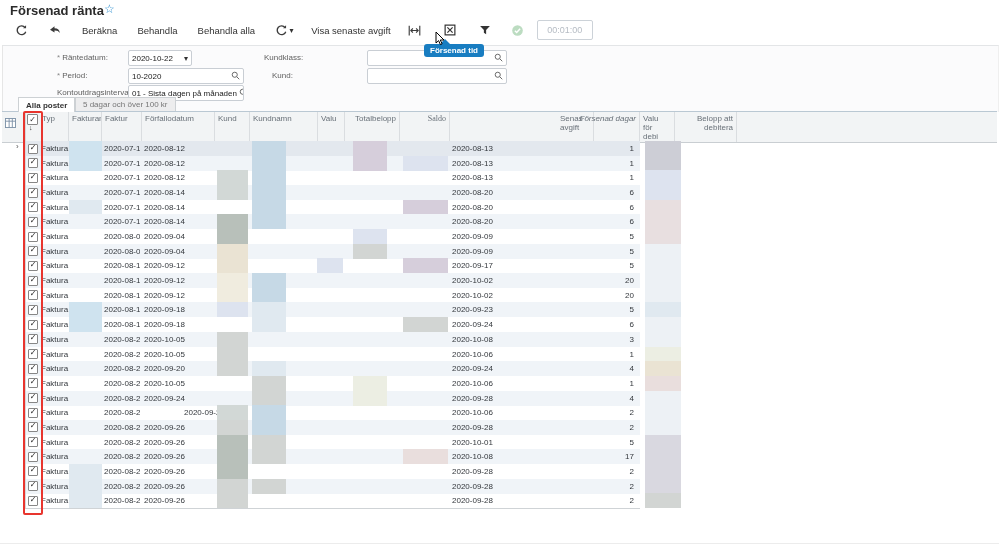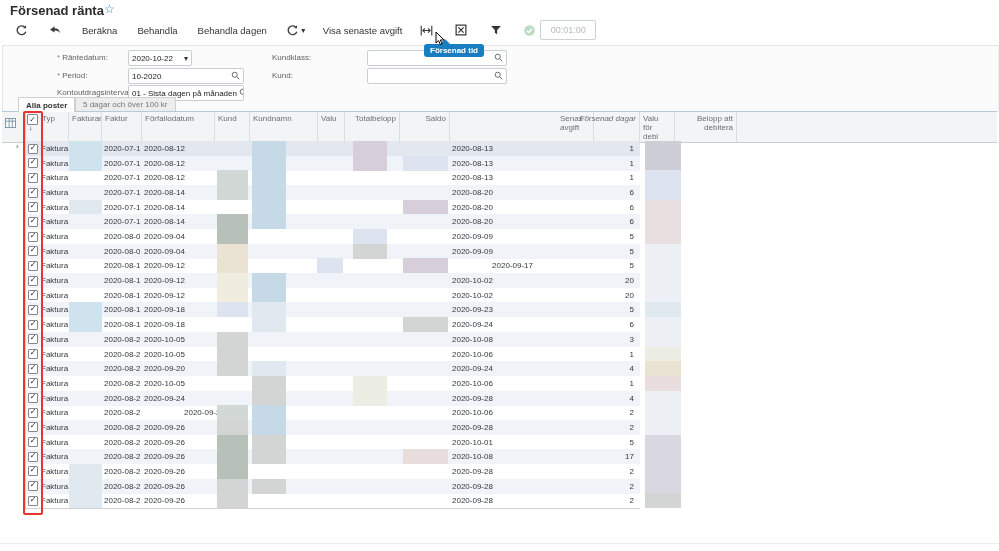--- a/index.html
+++ b/index.html
@@ -80,21 +80,21 @@
           <path d="M13.6 1.6v3.6h-3.6z" fill="#3c3c3c"></path>
         </svg>
     </span>
     <span class="tb-icon" style="margin-left:17px">
       <svg width="13" height="13" viewBox="0 0 16 16">
           <path d="M2.5 7 8 2.8v2.4c4.2 0 6.3 2.3 6.5 6-1.3-2.2-3.2-3.2-6.5-3.1v2.4z" fill="#3c3c3c"></path>
         </svg>
     </span>
     <span class="tb-btn" style="margin-left:20px">Beräkna</span>
     <span class="tb-btn" style="margin-left:20px">Behandla</span>
-    <span class="tb-btn" style="margin-left:20px">Behandla dagen</span>
+    <span class="tb-btn" style="margin-left:20px">Behandla alla</span>
     <span class="tb-icon" style="margin-left:16px;width:26px">
       <svg width="13" height="13" viewBox="0 0 16 16">
           <path d="M13.2 9.5A5.4 5.4 0 1 1 12.4 4.4" fill="none" stroke="#3c3c3c" stroke-width="1.7"></path>
           <path d="M13.6 1.6v3.6h-3.6z" fill="#3c3c3c"></path>
         </svg>
       <span class="caret">▾</span>
     </span>
     <span class="tb-btn" style="margin-left:14px">Visa senaste avgift</span>
     <span class="tb-icon" style="margin-left:16px">
       <svg width="13" height="13" viewBox="0 0 16 16" stroke="#3c3c3c" stroke-width="1.4" fill="none">
@@ -111,21 +111,21 @@
       <svg width="12" height="12" viewBox="0 0 16 16">
           <path d="M1.5 2.5h13L9.5 8v5.5l-3-2V8z" fill="#333"></path>
         </svg>
     </span>
     <span class="tb-icon" style="margin-left:17px">
       <svg width="13" height="13" viewBox="0 0 16 16">
           <circle cx="8" cy="8" r="6.5" fill="#bcdcc1"></circle>
           <path d="M4.8 8.2 7 10.4 11.2 5.8" fill="none" stroke="#fff" stroke-width="1.8"></path>
         </svg>
     </span>
-    <input id="timer-input" style="margin-left: 3px;" readonly="" value="00:01:00">
+    <input id="timer-input" style="margin-left: 11px;" readonly="" value="00:01:00">
   </div>
 
   <div id="filter-panel"></div>
   <div class="f-label" style="left:57px;top:53px"><span class="req">*</span><span>Räntedatum:</span></div>
   <div class="f-field" style="left:128px;top:50px;width:56px">
     <span class="grow">2020-10-22</span>
     <span class="caret">▾</span>
   </div>
   <div class="f-label" style="left:57px;top:71px"><span class="req">*</span><span>Period:</span></div>
   <div class="f-field" style="left:128px;top:68px;width:108px">
@@ -136,21 +136,21 @@
         </svg></span>
   </div>
   <div class="f-label" style="left:57px;top:88px"><span>Kontoutdragsintervall:</span></div>
   <div class="f-field" style="left:128px;top:85px;width:108px">
     <span class="grow">01 - Sista dagen på månaden</span>
     <span class="mag"><svg width="9" height="9" viewBox="0 0 12 12">
           <circle cx="5" cy="5" r="3.4" fill="none" stroke="#666" stroke-width="1.3"></circle>
           <path d="M7.6 7.6 11 11" stroke="#666" stroke-width="1.3"></path>
         </svg></span>
   </div>
-  <div class="f-label" style="left:272px;top:53px"><span>Kundklass:</span></div>
+  <div class="f-label" style="left:264px;top:53px"><span>Kundklass:</span></div>
   <div class="f-field" style="left:367px;top:50px;width:132px">
     <span class="grow"></span>
     <span class="mag"><svg width="9" height="9" viewBox="0 0 12 12">
           <circle cx="5" cy="5" r="3.4" fill="none" stroke="#666" stroke-width="1.3"></circle>
           <path d="M7.6 7.6 11 11" stroke="#666" stroke-width="1.3"></path>
         </svg></span>
   </div>
   <div class="f-label" style="left:272px;top:71px"><span>Kund:</span></div>
   <div class="f-field" style="left:367px;top:68px;width:132px">
     <span class="grow"></span>
@@ -165,21 +165,21 @@
 
   <div id="grid-header-band">
       <div class="hcell" style="left: 37px; width: 30px; padding-left: 3px; padding-right: 0px;">Typ</div>
       <div class="hcell" style="left: 67px; width: 33px; padding-left: 3px; padding-right: 0px;">Fakturan</div>
       <div class="hcell" style="left: 100px; width: 40px; padding-left: 3px; padding-right: 0px;">Faktur</div>
       <div class="hcell" style="left: 140px; width: 73px; padding-left: 3px; padding-right: 0px;">Förfallodatum</div>
       <div class="hcell" style="left: 213px; width: 35px; padding-left: 3px; padding-right: 0px;">Kund</div>
       <div class="hcell" style="left: 248px; width: 68px; padding-left: 3px; padding-right: 0px;">Kundnamn</div>
       <div class="hcell" style="left: 316px; width: 27px; padding-left: 3px; padding-right: 0px;">Valu</div>
       <div class="hcell right" style="left: 343px; width: 55px; padding-left: 0px; padding-right: 3px;">Totalbelopp</div>
-      <div class="hcell right" style="left: 398px; width: 50px; padding-left: 0px; padding-right: 3px;">Saldo</div>
+      <div class="hcell right" style="left: 398px; width: 50px; padding-left: 0px; padding-right: 3px; font-family: Liberation Serif, serif;">Saldo</div>
       <div class="hcell" style="left: 531px; width: 37px; padding-left: 3px; padding-right: 0px; margin-left: 24px;">Senas
 avgift</div>
       <div class="hcell right" style="left: 568px; width: 70px; padding-left: 0px; padding-right: 3px; font-style: italic;">Försenad dagar</div>
       <div class="hcell" style="left: 638px; width: 35px; padding-left: 3px; padding-right: 0px;">Valu
 för
 debi</div>
       <div class="hcell right" style="left: 673px; width: 62px; padding-left: 0px; padding-right: 3px;">Belopp att
 debitera</div>
     </div>
   <div id="grid-settings-icon">
@@ -282,21 +282,21 @@
         <div class="cell right" style="left: 545px; width: 70px; padding-left: 0px; padding-right: 6px; box-sizing: border-box;">5</div>
         <div class="blk" style="left: 192px; width: 31px; background: rgb(234, 227, 211);"></div>
         <div class="blk" style="left: 328px; width: 34px; background: rgb(210, 213, 211);"></div>
         <div class="blk" style="left: 620px; width: 36px; background: rgb(237, 241, 245);"></div>
       </div>
       <div class="row" style="top: 117.44px;">
         <span class="chk"></span>
         <div class="cell" style="left: 14px; width: 30px; padding-left: 2px; padding-right: 0px; box-sizing: border-box;">Faktura</div>
         <div class="cell" style="left: 77px; width: 38px; padding-left: 2px; padding-right: 0px; box-sizing: border-box;">2020-08-17</div>
         <div class="cell" style="left: 117px; width: 73px; padding-left: 2px; padding-right: 0px; box-sizing: border-box;">2020-09-12</div>
-        <div class="cell" style="left: 425px; width: 83px; padding-left: 2px; padding-right: 0px; box-sizing: border-box; text-align: right;">2020-09-17</div>
+        <div class="cell" style="left: 425px; width: 83px; padding-left: 2px; padding-right: 0px; box-sizing: border-box;">2020-09-17</div>
         <div class="cell right" style="left: 545px; width: 70px; padding-left: 0px; padding-right: 6px; box-sizing: border-box;">5</div>
         <div class="blk" style="left: 192px; width: 31px; background: rgb(234, 227, 211);"></div>
         <div class="blk" style="left: 292px; width: 26px; background: rgb(221, 227, 239);"></div>
         <div class="blk" style="left: 378px; width: 45px; background: rgb(214, 206, 219);"></div>
         <div class="blk" style="left: 620px; width: 36px; background: rgb(237, 241, 245);"></div>
       </div>
       <div class="row stripe" style="top: 132.12px;">
         <span class="chk"></span>
         <div class="cell" style="left: 14px; width: 30px; padding-left: 2px; padding-right: 0px; box-sizing: border-box;">Faktura</div>
         <div class="cell" style="left: 77px; width: 38px; padding-left: 2px; padding-right: 0px; box-sizing: border-box;">2020-08-17</div>

